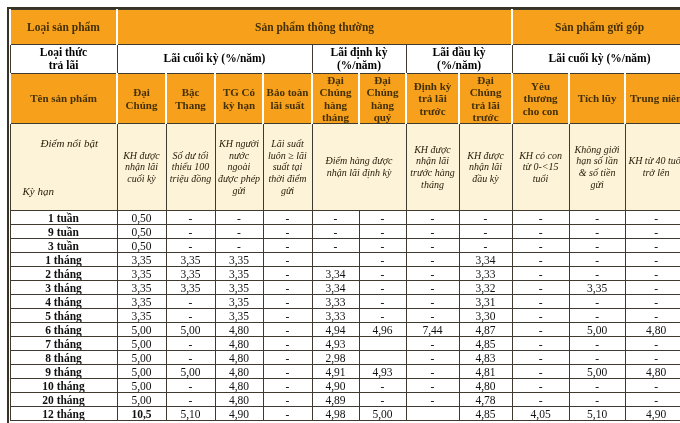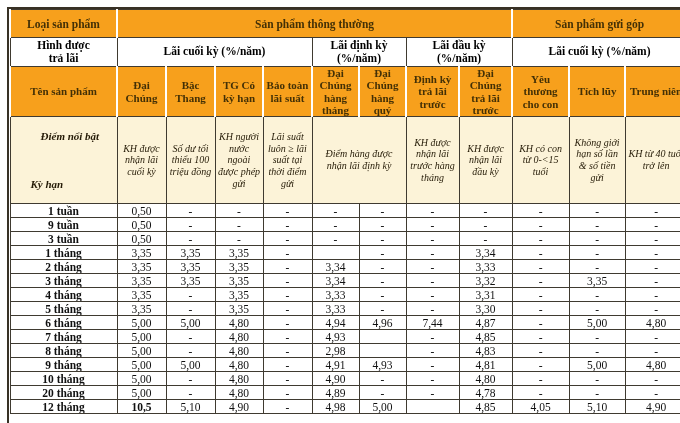--- a/index.html
+++ b/index.html
@@ -13,40 +13,39 @@
   }
   table{border-collapse:collapse;table-layout:fixed;width:677px;}
   td{
     border:1px solid #3f3a30;text-align:center;vertical-align:middle;
     padding:0 2px;box-sizing:border-box;overflow:hidden;
   }
   td.o{
     background:#F7A01C;color:#433006;font-weight:bold;
     border-left:2px solid #ffffff;border-right:2px solid #ffffff;
   }
-  .r1 td{height:28px;font-size:11.5px;}
+  .r1 td{height:35px;font-size:11.5px;}
   .r2 td{height:29px;font-size:11.5px;font-weight:bold;color:#000;background:#fff;line-height:1.15;}
   .r3 td{height:48px;font-size:11px;line-height:1.12;}
   .r4 td{
     height:87px;background:#FCF3D8;font-style:italic;font-size:10px;
     line-height:1.18;color:#241a06;
   }
   .pre{white-space:pre-line;}
   .diag{
     position:relative;
     background-image:linear-gradient(to bottom right,
       transparent calc(50% - 0.8px),
       #57432a calc(50% - 0.8px),
       #57432a calc(50% + 0.8px),
       transparent calc(50% + 0.8px));
-    font-weight:bold;
   }
   .diag span{position:absolute;font-style:italic;font-size:11px;color:#241a06;}
   .dtop{top:13px;left:30px;}
-  .dbot{bottom:12px;left:20px;}
+  .dbot{bottom:12px;left:12px;}
   tbody td{height:14px;font-size:11.5px;color:#111;font-style:normal;}
   tbody td.lbl{font-weight:bold;color:#111;text-align:center;}
   tbody td.b{font-weight:bold;}
 </style>
 </head>
 <body>
 
 <div class="frame">
   <table>
     <colgroup>
@@ -63,21 +62,21 @@
         <col style="width:56px">
         <col style="width:62px">
     </colgroup>
     <tbody>
       <tr class="r1">
         <td class="o">Loại sản phẩm</td>
         <td class="o" colspan="8">Sản phẩm thông thường</td>
         <td class="o" colspan="3">Sản phẩm gửi góp</td>
       </tr>
       <tr class="r2">
-        <td class="pre">Hình được
+        <td class="pre">Loại thức
 trả lãi</td>
         <td colspan="4">Lãi cuối kỳ (%/năm)</td>
         <td colspan="2" class="pre">Lãi định kỳ
 (%/năm)</td>
         <td colspan="2" class="pre">Lãi đầu kỳ
 (%/năm)</td>
         <td colspan="3">Lãi cuối kỳ (%/năm)</td>
       </tr>
       <tr class="r3">
         <td class="o">Tên sản phẩm</td>

